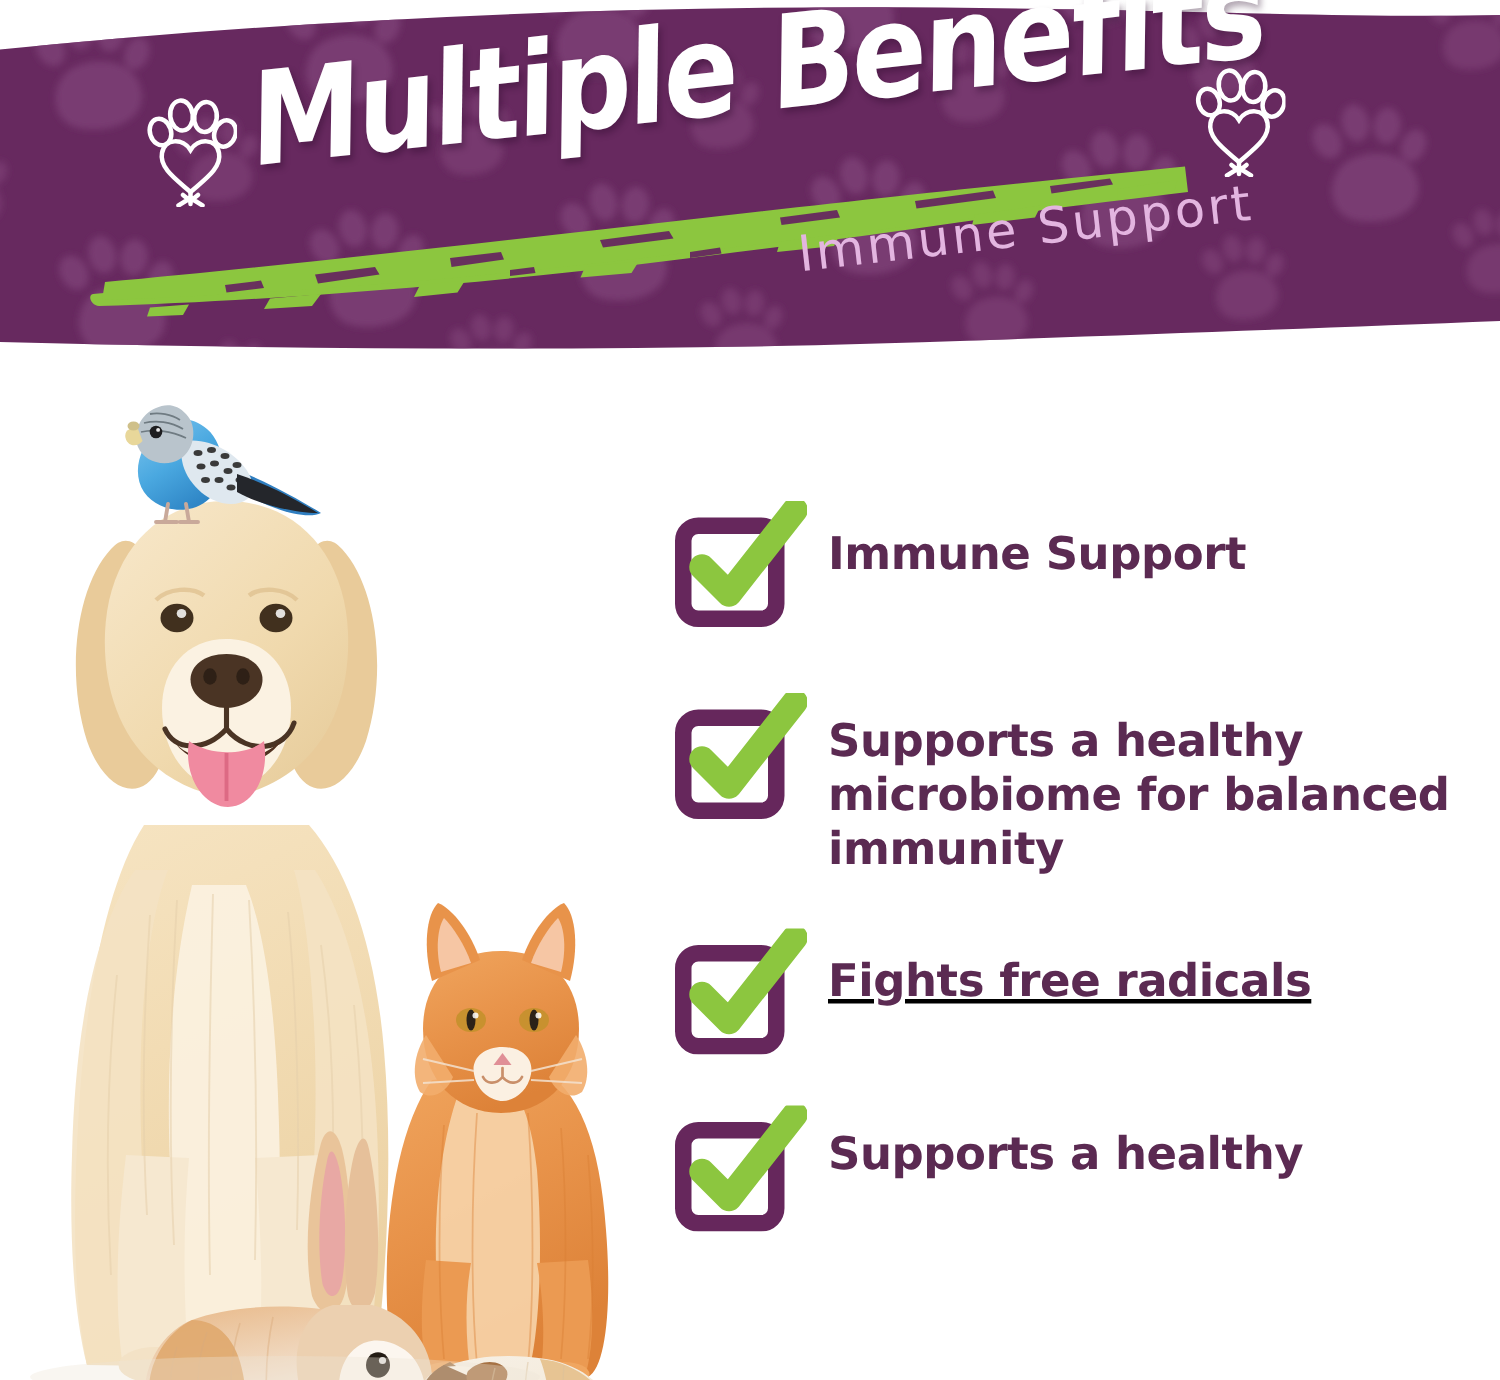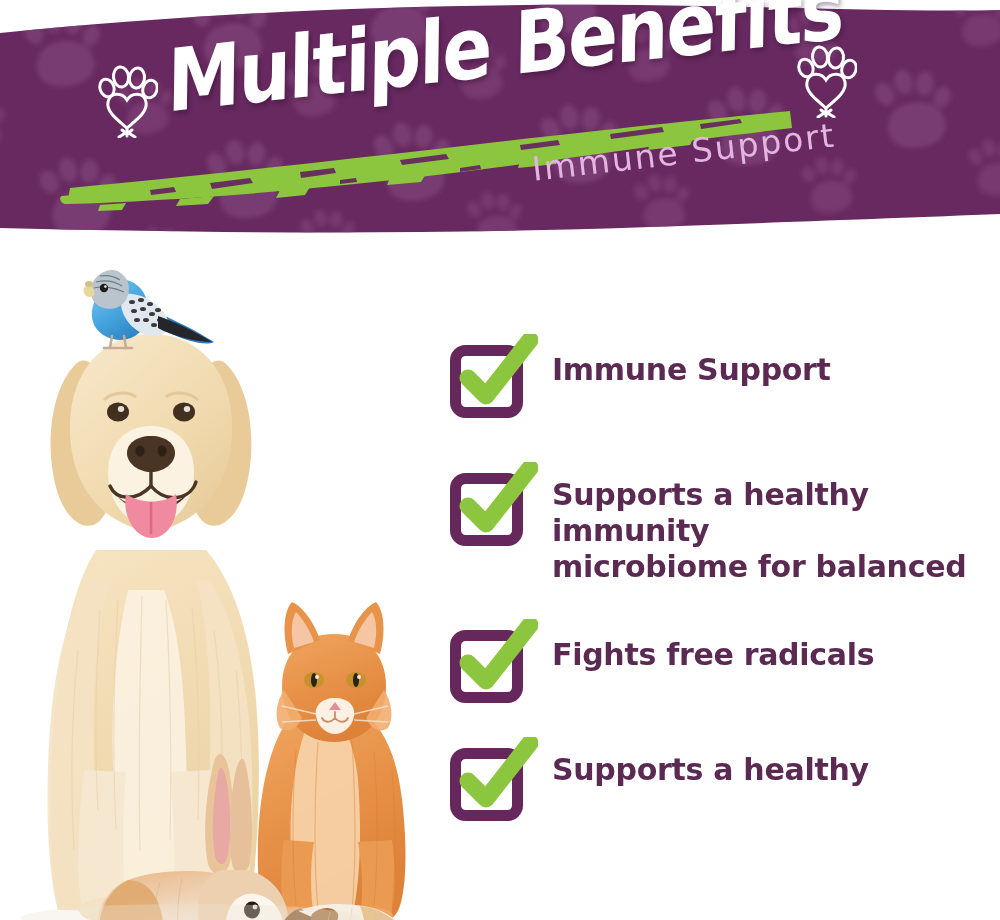--- a/index.html
+++ b/index.html
@@ -63,21 +63,21 @@
     line-height:36px;
     color:#5b2a52;
     padding-top:9px;
     letter-spacing:-0.3px;
   }
   .benefit-text .ln{display:block;}
   #row-0 .benefit-text{padding-top:12px;}
   #row-2 .benefit-text{padding-top:12px;}
   #row-0{margin-bottom:56px;}
   #row-1{margin-bottom:40px;}
-  #row-2{margin-bottom:46px;}
+  #row-2{margin-bottom:46px;text-decoration:underline;}
 </style>
 </head>
 <body>
 
 <div id="page">
 
   <div id="banner">
     <svg width="1000" height="250" viewBox="0 0 1000 250">
       <defs>
         <clipPath id="bannerClip">
@@ -475,22 +475,22 @@
 
     <div class="benefit-row" id="row-1">
       <div class="check-wrap">
         <svg width="88" height="84" viewBox="0 0 88 84">
           <rect x="5.5" y="16.5" width="62" height="62" rx="10" ry="10" fill="none" stroke="#66275c" stroke-width="11"></rect>
           <path d="M18,44 L36,62 L80,6" fill="none" stroke="#8cc63f" stroke-width="17" stroke-linecap="round" stroke-linejoin="round"></path>
         </svg>
       </div>
       <div class="benefit-text">
         <span class="ln">Supports a healthy</span>
+        <span class="ln">microbiome for balanced</span>
         <span class="ln">immunity</span>
-        <span class="ln">microbiome for balanced</span>
       </div>
     </div>
 
     <div class="benefit-row" id="row-2">
       <div class="check-wrap">
         <svg width="88" height="84" viewBox="0 0 88 84">
           <rect x="5.5" y="16.5" width="62" height="62" rx="10" ry="10" fill="none" stroke="#66275c" stroke-width="11"></rect>
           <path d="M18,44 L36,62 L80,6" fill="none" stroke="#8cc63f" stroke-width="17" stroke-linecap="round" stroke-linejoin="round"></path>
         </svg>
       </div>

